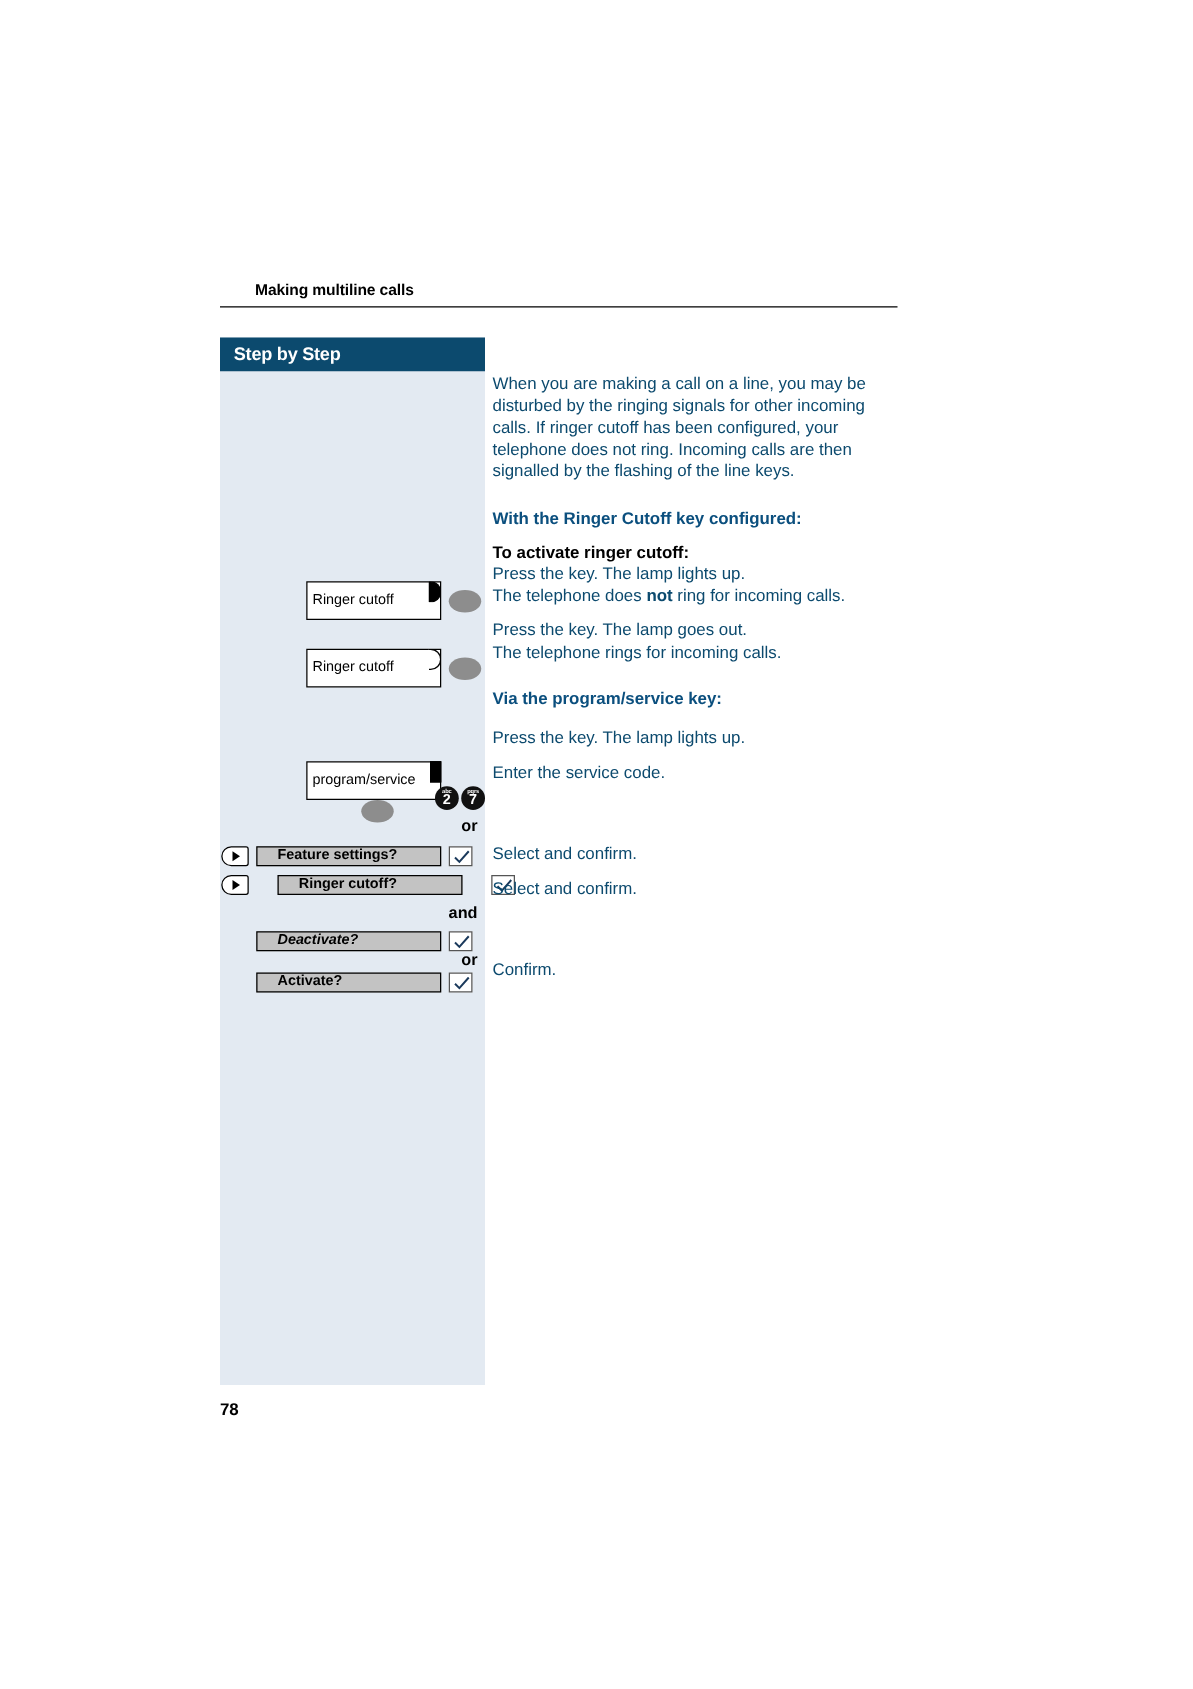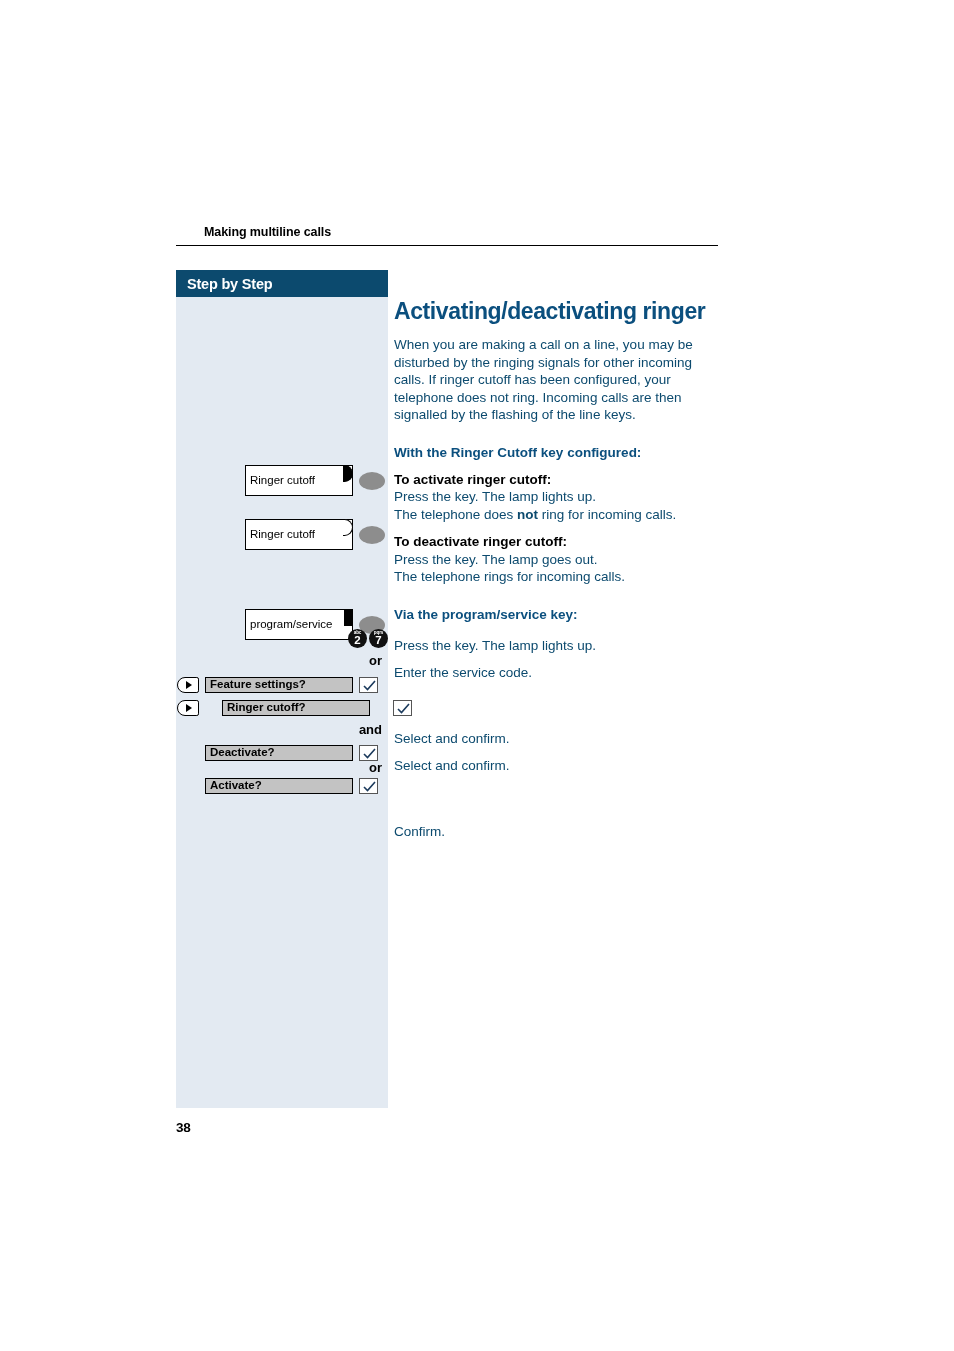--- a/index.html
+++ b/index.html
@@ -214,21 +214,21 @@
     margin-left: 2px;
   }
   .menulabel {
     width: 148px;
     height: 16px;
     border: 1.3px solid #000000;
     background: #c3c3c3;
     box-sizing: border-box;
     display: flex;
     align-items: center;
-    padding-left: 4px;
+    padding-left: 16px;
     font-size: 11.5px;
     font-weight: bold;
     color: #000000;
     line-height: 1;
     flex: none;
   }
   .okbtn {
     width: 19px;
     height: 16px;
     border: 1.3px solid #555555;
@@ -281,21 +281,21 @@
 </div>
 
 <div class="keyrow" style="left:245px; top:519px;">
   <div class="keycap" style="width:108px;">
     <span class="label">Ringer cutoff</span>
     <span class="lamp off"></span>
   </div>
   <div class="lamp-disc"></div>
 </div>
 
-<div class="keyrow" style="left:245px; top:609px;">
+<div class="keyrow" style="left:245px; top:609px;flex-direction:column;">
   <div class="keycap" style="width:108px;">
     <span class="label">program/service</span>
     <span class="lamp flag"></span>
   </div>
   <div class="lamp-disc"></div>
 </div>
 
 <div class="numkeys" style="left:348px; top:629px;">
   <div class="numkey">
     <span class="letters">abc</span>
@@ -328,21 +328,21 @@
   <div class="menulabel">Ringer cutoff?</div>
   <div class="okbtn">
     <svg width="13" height="12" viewBox="0 0 13 12">
         <path d="M1 6 L4.5 9.5 L12 1" stroke="#1b3a5c" stroke-width="1.6" fill="none"></path>
       </svg>
   </div>
 </div>
 
 <div class="conj" style="left:320px; top:722px; width:62px;">and</div>
 
-<div class="menurow" style="left:205px; top:745px;">
+<div class="menurow" style="left:205px; top:745px;font-style:italic;">
   <div class="menulabel">Deactivate?</div>
   <div class="okbtn">
     <svg width="13" height="12" viewBox="0 0 13 12">
         <path d="M1 6 L4.5 9.5 L12 1" stroke="#1b3a5c" stroke-width="1.6" fill="none"></path>
       </svg>
   </div>
 </div>
 
 <div class="conj" style="left:320px; top:760px; width:62px;">or</div>
 
@@ -350,39 +350,37 @@
   <div class="menulabel">Activate?</div>
   <div class="okbtn">
     <svg width="13" height="12" viewBox="0 0 13 12">
         <path d="M1 6 L4.5 9.5 L12 1" stroke="#1b3a5c" stroke-width="1.6" fill="none"></path>
       </svg>
   </div>
 </div>
 
 <div id="main">
 
-  <h1 class="h1">Activating/deactivating ringer</h1>
 
   <p class="para">When you are making a call on a line, you may be disturbed by the ringing signals for other incoming calls. If ringer cutoff has been configured, your telephone does not ring. Incoming calls are then signalled by the flashing of the line keys.</p>
 
   <div class="spacer-20"></div>
 
   <h2 class="h2">With the Ringer Cutoff key configured:</h2>
 
   <div class="spacer-10"></div>
 
   <h3 class="h3">To activate ringer cutoff:</h3>
   <p class="para">Press the key. The lamp lights up.</p>
   <p class="para">
     <span>The telephone does </span><b>not</b><span> ring for incoming calls.</span>
   </p>
 
   <div class="spacer-10"></div>
 
-  <h3 class="h3">To deactivate ringer cutoff:</h3>
   <p class="para">Press the key. The lamp goes out.</p>
   <p class="para">The telephone rings for incoming calls.</p>
 
   <div class="spacer-20"></div>
 
   <h2 class="h2">Via the program/service key:</h2>
 
   <div class="spacer-14"></div>
 
   <p class="para">Press the key. The lamp lights up.</p>
@@ -398,13 +396,13 @@
   <div class="spacer-10"></div>
 
   <p class="para">Select and confirm.</p>
 
   <div class="spacer-48"></div>
 
   <p class="para">Confirm.</p>
 
 </div>
 
-<div id="folio">38</div>
+<div id="folio">78</div>
 
 </body></html>

